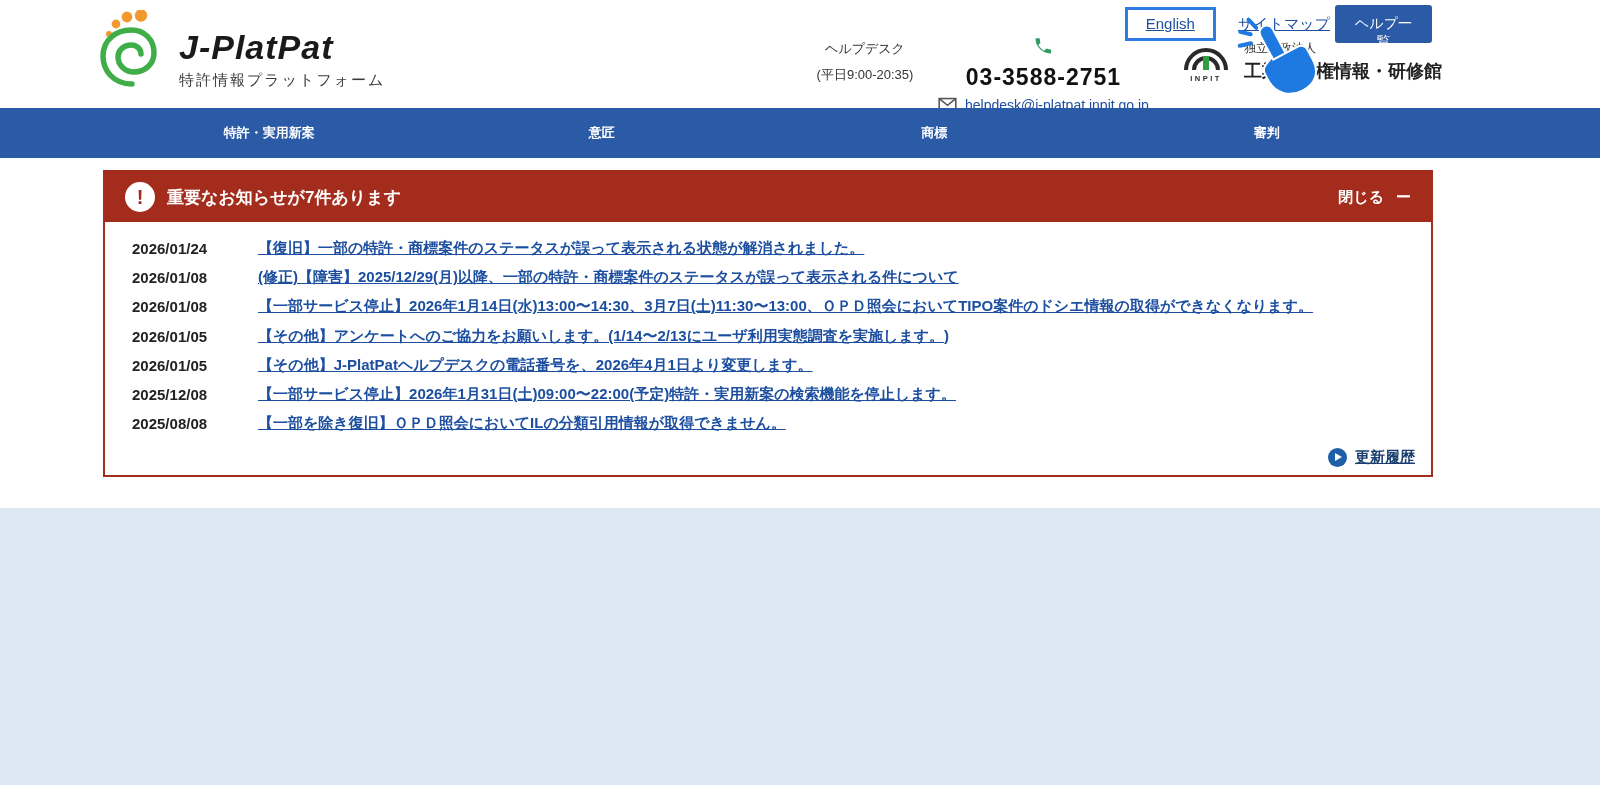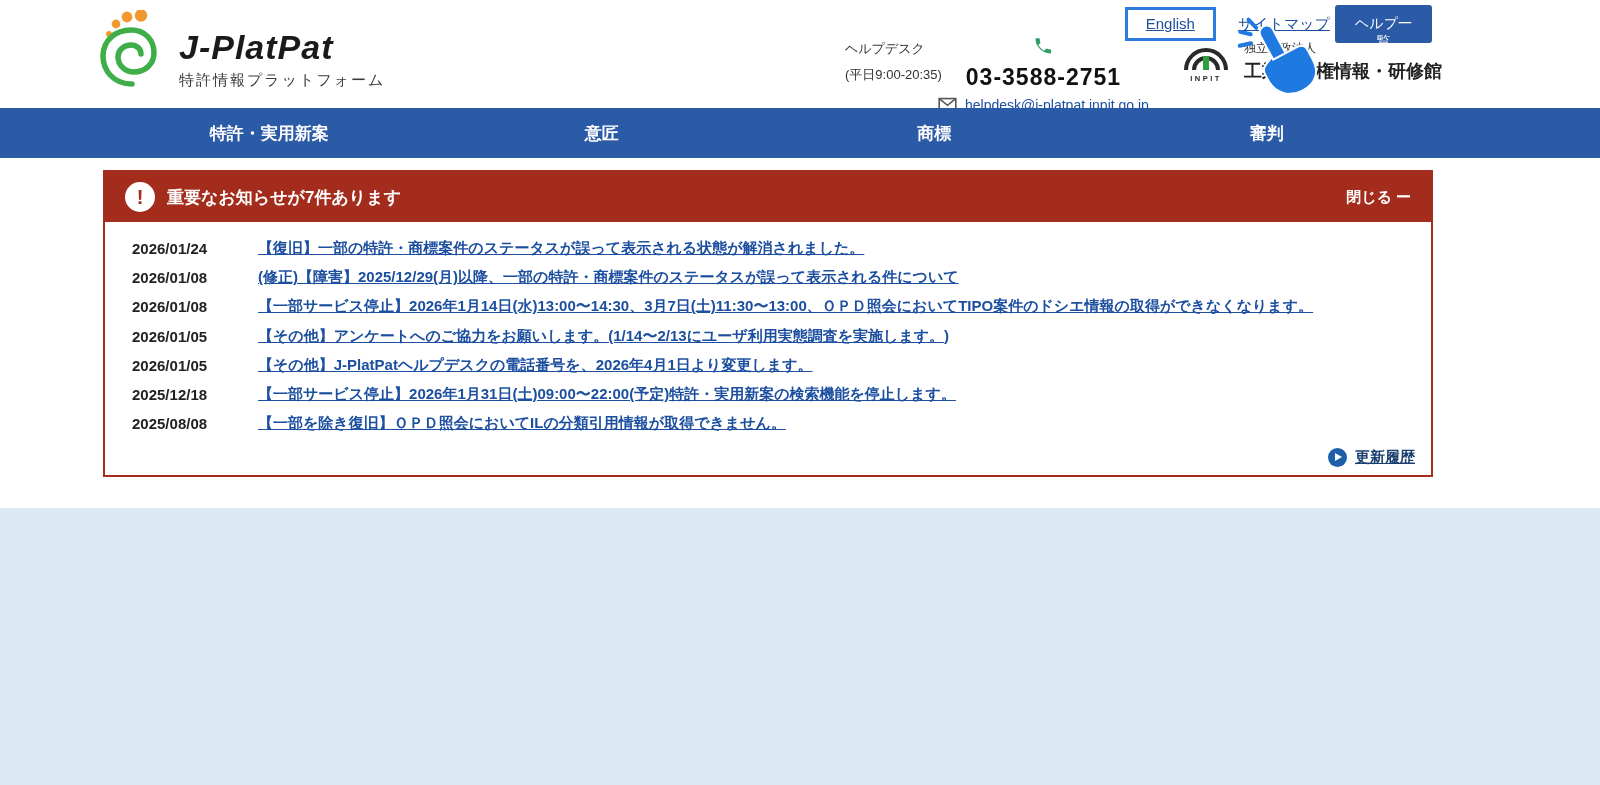--- a/index.html
+++ b/index.html
@@ -13,47 +13,47 @@
   .logo-mark { width:74px; height:78px; }
   .logo-texts { margin-left:10px; padding-top:18px; }
   .logo-title { font-size:34px; font-weight:800; font-style:italic; color:#1a1a1a; letter-spacing:1px; }
   .logo-sub { font-size:15px; color:#3a3a3a; margin-top:4px; letter-spacing:2px; }
 
   .top-links { position:absolute; right:168px; top:5px; height:38px; display:flex; align-items:center; gap:22px; }
   .english-box { border:3px solid #2d7de0; background:#fff; padding:5px 18px; }
   .english-box a, a.link { color:#1d4fa0; text-decoration:underline; font-size:15px; cursor:pointer; }
   .btn-navy { background:#2b5aa7; color:#fff; font-size:14px; border:none; border-radius:3px; padding:10px 16px; cursor:pointer; }
 
-  .helpdesk { position:absolute; left:845px; top:40px; width:100px; text-align:left; }
+  .helpdesk { position:absolute; left:815px; top:40px; width:100px; text-align:center; }
   .helpdesk .l1 { font-size:13px; color:#333; }
   .helpdesk .l2 { font-size:13px; color:#333; margin-top:8px; white-space:nowrap; }
   .contact { position:absolute; left:938px; top:36px; }
   .phone-row { display:flex; align-items:center; gap:8px;flex-direction:column; }
   .phone-num { font-size:23px; font-weight:bold; color:#111; letter-spacing:1px; }
   .mail-row { display:flex; align-items:flex-start; gap:8px; margin-top:6px; }
   .mail-row a { font-size:14px; }
 
   .inpit { position:absolute; left:1180px; top:38px; display:flex; align-items:center; }
   .inpit-mark { width:52px; height:46px; }
   .inpit-texts { margin-left:12px; }
   .inpit-type { font-size:12px; color:#333; }
   .inpit-name { font-size:18px; font-weight:bold; color:#222; margin-top:2px; white-space:nowrap; }
 
   .cursor-wrap { position:absolute; left:1236px; top:16px; width:86px; height:88px; z-index:50; pointer-events:none; }
 
   
   .nav { position:absolute; left:0; top:108px; width:1600px; height:50px; background:#2b5aa7; display:flex; padding-left:103px; padding-right:167px; }
-  .nav-item { flex:1; display:flex; align-items:center; justify-content:center; color:#fff; font-size:17px; font-weight:bold; cursor:pointer; }
+  .nav-item { flex:1; display:flex; align-items:center; justify-content:center; color:#fff; font-size:13px; font-weight:bold; cursor:pointer; }
 
   
   .notice { position:absolute; left:103px; top:170px; width:1330px; height:307px; background:#fff; border:2px solid #a42c1d; }
   .notice-head { height:50px; background:#a42c1d; display:flex; align-items:center; padding:0 20px; }
   .alert-circle { width:30px; height:30px; border-radius:50%; background:#fff; color:#a42c1d; font-weight:bold; font-size:20px; display:flex; align-items:center; justify-content:center; }
   .notice-title { color:#fff; font-size:17px; font-weight:bold; margin-left:12px; }
-  .notice-close { margin-left:auto; color:#fff; font-size:15px; font-weight:bold; display:flex; align-items:center; gap:4px; cursor:pointer; }
+  .notice-close { margin-left:auto; color:#fff; font-size:15px; font-weight:bold; display:flex; align-items:center; gap:12px; cursor:pointer; }
   .notice-body { padding:12px 25px 0 27px; }
   .notice-row { display:flex; height:29.2px; align-items:center; }
   .notice-date { width:104px; font-size:15px; font-weight:600; color:#222; flex:none; }
   .notice-link { margin-left:22px; font-size:15px; font-weight:600; color:#1d4fa0; text-decoration:underline; white-space:nowrap; cursor:pointer; }
   .notice-foot { position:absolute; right:16px; bottom:8px; display:flex; align-items:center; gap:8px; }
   .play-circle { width:19px; height:19px; border-radius:50%; background:#1d5fa8; position:relative; }
   .play-circle:before { content:""; position:absolute; left:7px; top:5px; border-left:7px solid #fff; border-top:4.5px solid transparent; border-bottom:4.5px solid transparent; }
   .history-link { font-size:15px; font-weight:600; color:#1a3f6f; text-decoration:underline; cursor:pointer; }
 
   
@@ -164,21 +164,21 @@
       </div>
       <div class="notice-row">
         <span class="notice-date">2026/01/05</span>
         <a class="notice-link">【その他】アンケートへのご協力をお願いします。(1/14〜2/13にユーザ利用実態調査を実施します。)</a>
       </div>
       <div class="notice-row">
         <span class="notice-date">2026/01/05</span>
         <a class="notice-link">【その他】J-PlatPatヘルプデスクの電話番号を、2026年4月1日より変更します。</a>
       </div>
       <div class="notice-row">
-        <span class="notice-date">2025/12/18</span>
+        <span class="notice-date">2025/12/08</span>
         <a class="notice-link">【一部サービス停止】2026年1月31日(土)09:00〜22:00(予定)特許・実用新案の検索機能を停止します。</a>
       </div>
       <div class="notice-row">
         <span class="notice-date">2025/08/08</span>
         <a class="notice-link">【一部を除き復旧】ＯＰＤ照会においてILの分類引用情報が取得できません。</a>
       </div>
     </div>
     <div class="notice-foot">
       <span class="play-circle"></span>
       <a class="history-link">更新履歴</a>

